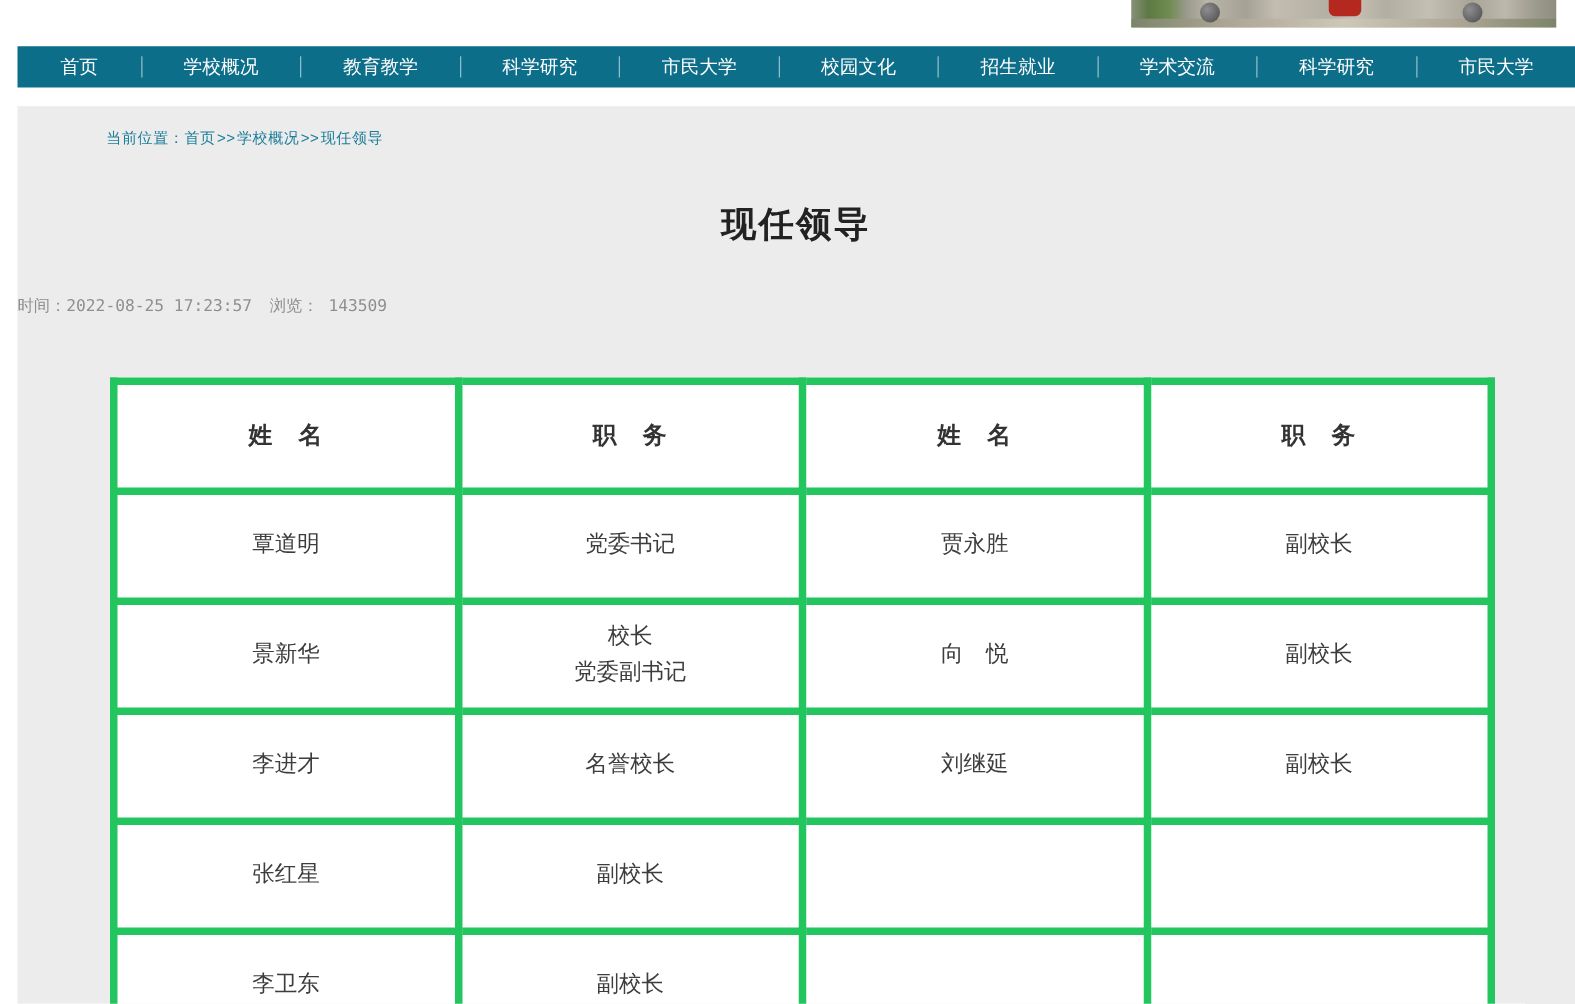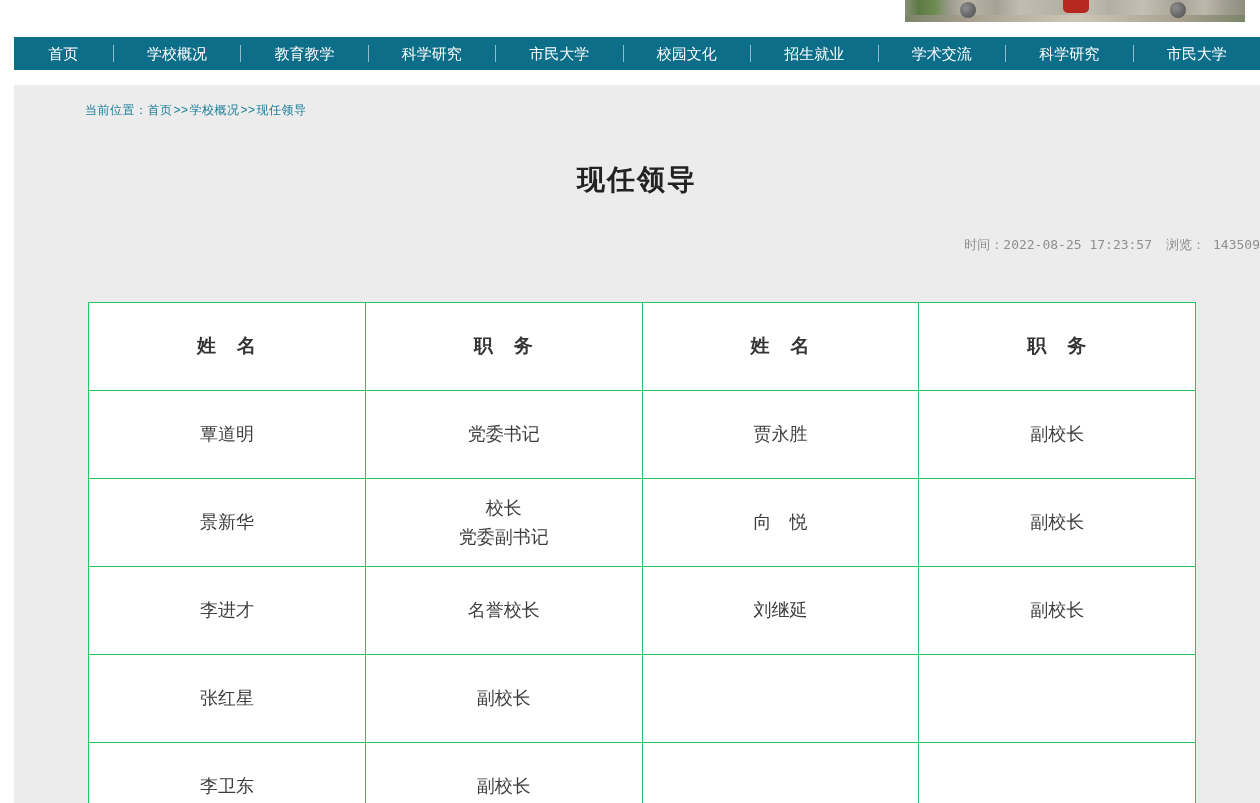--- a/index.html
+++ b/index.html
@@ -61,34 +61,34 @@
   .breadcrumb .sep { margin: 0 1px; }
 
   
   .article-title {
     position: absolute; top: 76px; left: 0; width: 100%;
     text-align: center; font-family: "Liberation Serif", serif;
     font-size: 28px; font-weight: bold; color: #222222; letter-spacing: 2px;
   }
   .article-meta {
     position: absolute; top: 151px; left: 0; width: 100%;
-    text-align: right; color: #8f8f8f; font-size: 13px;
+    text-align: left; color: #8f8f8f; font-size: 13px;
     font-family: "DejaVu Sans Mono", monospace;
   }
   .article-meta .views-label { margin-left: 14px; }
   .article-meta .views-value { margin-left: 8px; }
 
   
   .leaders-table-wrap { position: absolute; left: 74px; top: 217px; width: 1108px; }
   table.leaders { width: 100%; border-collapse: collapse; background: #ffffff;
     table-layout: fixed; }
   table.leaders td, table.leaders th {
-    width: 25%; height: 88px; border: 1px solid #22c55e;
+    width: 25%; height: 88px; border: 6px solid #22c55e;
     text-align: center; vertical-align: middle;
-    font-family: Liberation Sans, sans-serif; font-size: 18px; color: #3d3d3d;
+    font-family: Liberation Mono, monospace; font-size: 18px; color: #3d3d3d;
     white-space: pre-line; line-height: 1.6;
   }
   table.leaders th { font-weight: bold; font-size: 19px; color: #333333; letter-spacing: 1px; }
 </style>
 </head>
 <body>
 
 <div class="banner-photo">
   <div class="paving"></div>
   <div class="red-sculpture"></div>

